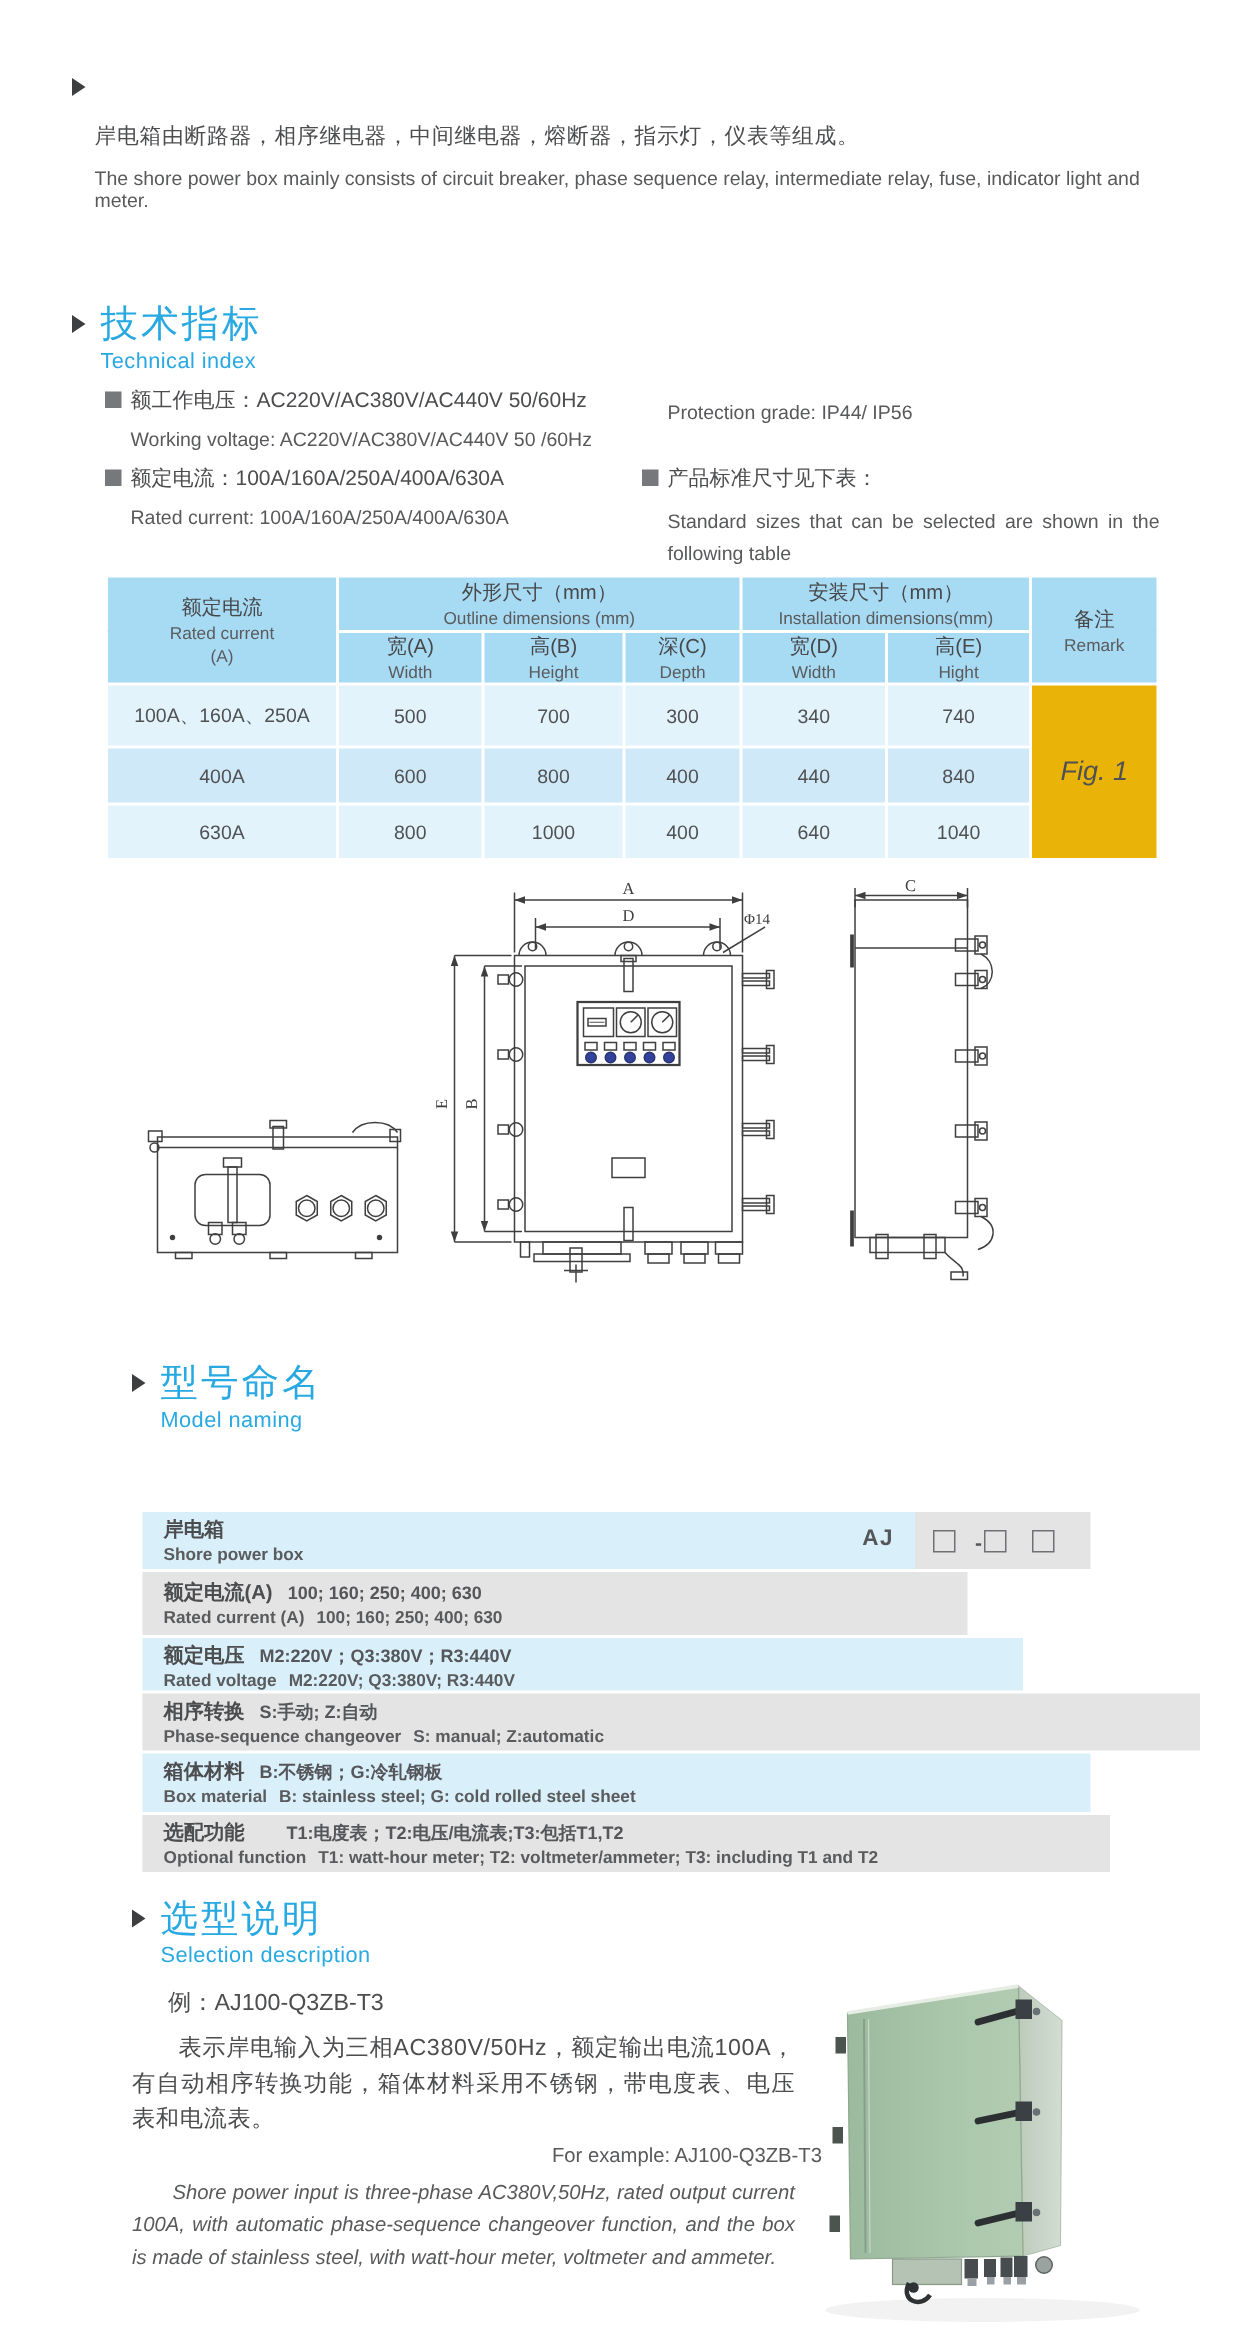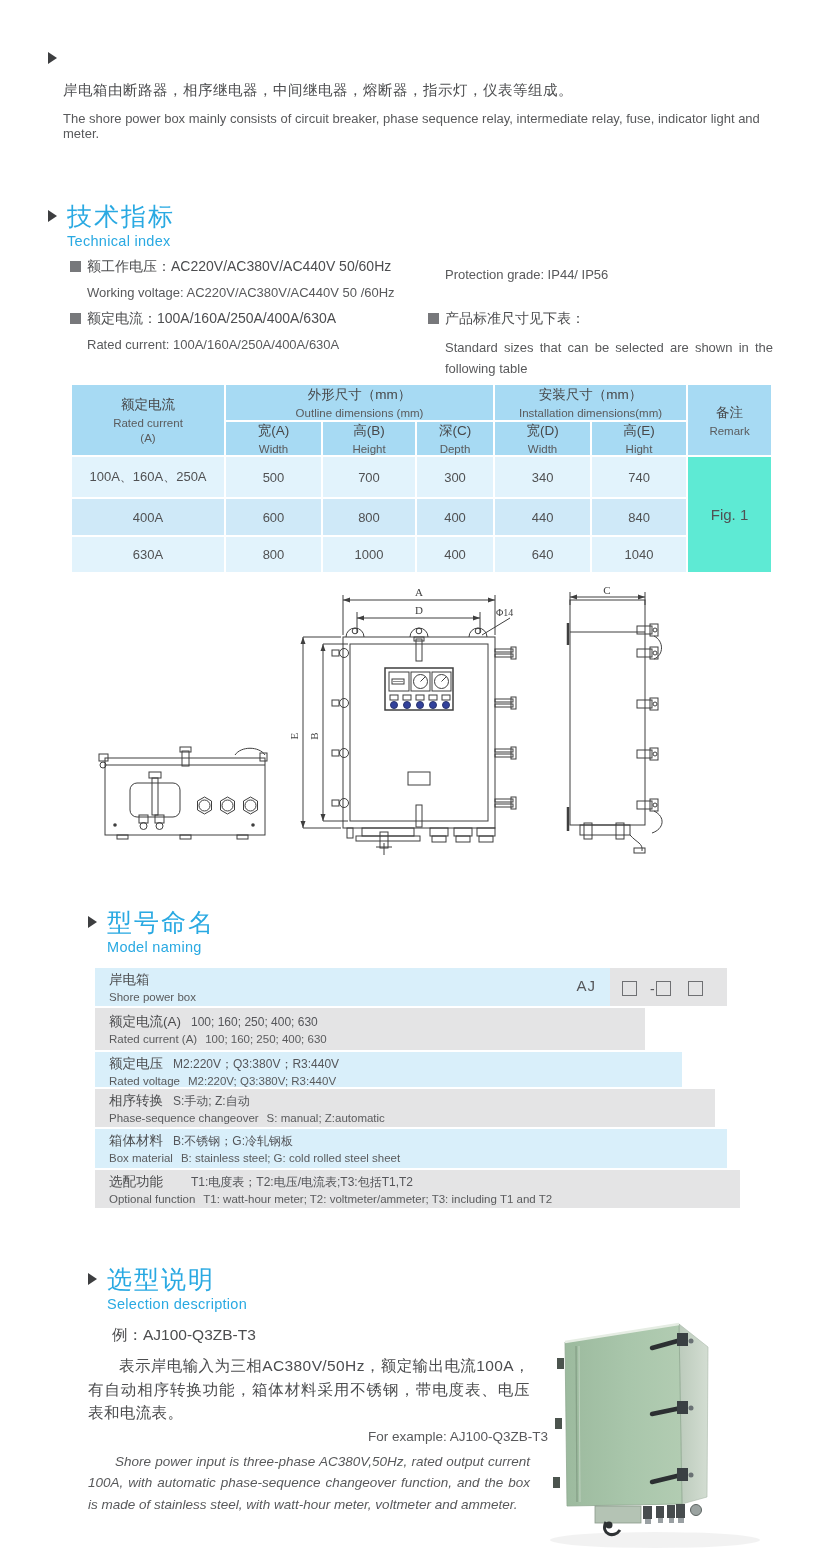--- a/index.html
+++ b/index.html
@@ -25,21 +25,21 @@
 
   
   table.dim{border-collapse:collapse;table-layout:fixed;width:701px;}
   table.dim td{border:2px solid #fff;text-align:center;vertical-align:middle;padding:0;}
   .th td{background:#a7daf3;}
   .t-cn{font-size:13.5px;color:#47484a;}
   .t-en{font-size:11.5px;color:#5a5b5d;margin-top:3px;}
   .dr td{font-size:13px;color:#505153;}
   .row-a td{background:#e2f3fc;}
   .row-b td{background:#cfe9f8;}
-  td.remark-cell{background:#5eead4;font-size:15px;color:#505153;}
+  td.remark-cell{background:#eab308;font-size:18px;color:#505153;font-style:italic;}
 
   
   .mn-row{position:absolute;left:0;box-sizing:border-box;padding:3px 0 0 14px;}
   .mn-blue{background:#d9effa;}
   .mn-gray{background:#e4e4e5;}
   .mn-cn{font-size:13.5px;color:#4c4d4f;}
   .mn-cn .val{font-size:12px;color:#55565a;margin-left:10px;}
   .mn-en{font-size:11.5px;color:#5a5b5d;margin-top:2px;}
   .mn-en .val{margin-left:8px;}
   .code-box{display:inline-block;width:13px;height:13px;border:1px solid #6f7073;
@@ -358,21 +358,21 @@
 <div class="abs" style="left:88px;top:908px;width:640px;">
   <div class="sec-head">
     <span class="tri"></span>
     <div>
       <div class="h-cn">型号命名</div>
       <div class="h-en">Model naming</div>
     </div>
   </div>
 </div>
 
-<div class="abs" style="left:95px;top:968px;width:660px;height:240px;">
+<div class="abs" style="left:95px;top:1008px;width:660px;height:240px;font-weight:bold;">
 
   <div class="mn-row mn-blue" style="top:0;width:515px;height:38px;">
     <div class="mn-cn">岸电箱</div>
     <div class="mn-en">Shore power box</div>
     <span class="aj">AJ</span>
   </div>
 
   <div class="mn-row mn-gray" style="top:0;left:515px;width:117px;height:38px;padding:11px 0 0 12px;">
     <span class="code-box"></span><span style="margin-left:13px;"><span class="dash">-</span><span class="code-box"></span></span><span class="code-box" style="margin-left:17px;"></span>
   </div>
@@ -380,21 +380,21 @@
   <div class="mn-row mn-gray" style="top:40px;width:550px;height:42px;padding-top:5px;">
     <div class="mn-cn"><span>额定电流(A)</span><span class="val">100; 160; 250; 400; 630</span></div>
     <div class="mn-en"><span>Rated current (A)</span><span class="val">100; 160; 250; 400; 630</span></div>
   </div>
 
   <div class="mn-row mn-blue" style="top:84px;width:587px;height:35px;">
     <div class="mn-cn"><span>额定电压</span><span class="val">M2:220V；Q3:380V；R3:440V</span></div>
     <div class="mn-en"><span>Rated voltage</span><span class="val">M2:220V;  Q3:380V;  R3:440V</span></div>
   </div>
 
-  <div class="mn-row mn-gray" style="top:121px;width:620px;height:38px;">
+  <div class="mn-row mn-gray" style="top:121px;width:705px;height:38px;">
     <div class="mn-cn"><span>相序转换</span><span class="val">S:手动; Z:自动</span></div>
     <div class="mn-en"><span>Phase-sequence changeover</span><span class="val">S: manual;  Z:automatic</span></div>
   </div>
 
   <div class="mn-row mn-blue" style="top:161px;width:632px;height:39px;">
     <div class="mn-cn"><span>箱体材料</span><span class="val">B:不锈钢；G:冷轧钢板</span></div>
     <div class="mn-en"><span>Box material</span><span class="val">B: stainless steel; G: cold rolled steel sheet</span></div>
   </div>
 
   <div class="mn-row mn-gray" style="top:202px;width:645px;height:38px;">

